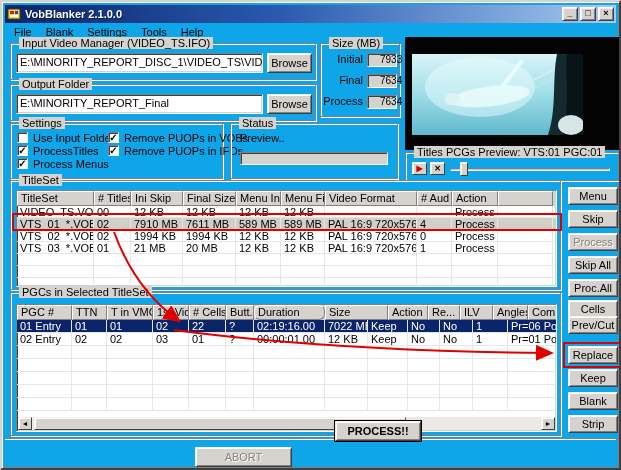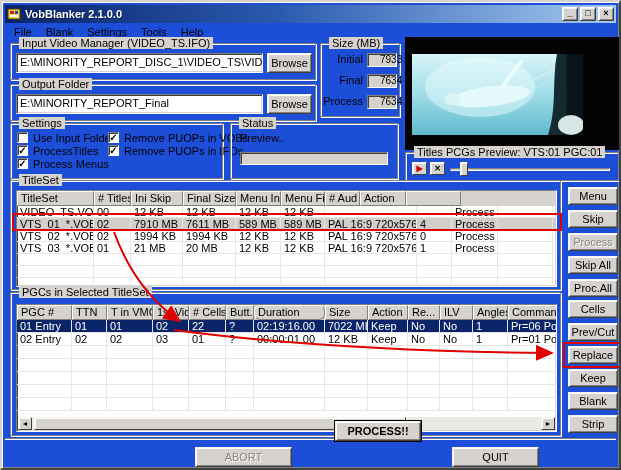--- a/index.html
+++ b/index.html
@@ -1,18 +1,18 @@
 <!DOCTYPE html>
 <html><head>
 <meta charset="utf-8">
 <style>
   * { box-sizing: border-box; margin: 0; padding: 0; }
   html,body { background:#3a6ea5; font-family:"Liberation Sans", sans-serif; }
   .window {
-    position:relative; width:621px; height:470px; background:#1d4ed8;
+    position:relative; width:621px; height:470px; background:#0ea5e9;
     border:2px solid; border-color:#d6d3ce #404040 #404040 #d6d3ce;
     box-shadow: inset 1px 1px 0 #fff, inset -1px -1px 0 #808080;
     font-size:11px; color:#000; overflow:hidden;
   }
   
   .titlebar{position:absolute;left:3px;top:3px;right:3px;height:18px;
     background:linear-gradient(90deg,#0a246a 0%,#2a5ab0 45%,#a6caf0 100%);
     display:flex;align-items:center;padding:0 2px;}
   .titlebar .title{color:#fff;font-weight:bold;font-size:11px;margin-left:4px;flex:1;
     text-shadow:1px 1px 0 rgba(0,0,0,.4);white-space:nowrap;}
@@ -201,20 +201,21 @@
   <div class="group" style="left:8px;top:178px;width:551px;height:110px;">
     <span class="legend">TitleSet</span>
     <div class="table t-titleset" style="left:5px;top:9px;width:541px;height:97px;">
         <div class="thead">
           <div class="th" style="width: 77px;">TitleSet</div>
           <div class="th" style="width: 37px;"># Titles</div>
           <div class="th" style="width: 52px;">Ini Skip</div>
           <div class="th" style="width: 53px;">Final Size</div>
           <div class="th" style="width: 45px;">Menu Ini</div>
           <div class="th" style="width: 44px;">Menu Fi...</div>
+          <div class="th" style="width: 92px;">Video Format</div>
           <div class="th" style="width: 35px;"># Aud</div>
           <div class="th" style="width: 46px;">Action</div>
           <div class="th" style="width: 55px;"></div>
         </div>
         <div class="tr" style="height: 12px;">
           <div class="td" style="width: 77px;">VIDEO_TS.VOB</div>
           <div class="td" style="width: 37px;">00</div>
           <div class="td" style="width: 52px;">12 KB</div>
           <div class="td" style="width: 53px;">12 KB</div>
           <div class="td" style="width: 45px;">12 KB</div>
@@ -309,21 +310,21 @@
     <span class="legend">PGCs in Selected TitleSet</span>
     <div class="table t-pgcs" style="left:5px;top:11px;width:541px;height:128px;">
         <div class="thead">
           <div class="th" style="width: 55px;">PGC #</div>
           <div class="th" style="width: 35px;">TTN</div>
           <div class="th" style="width: 46px;">T in VMG</div>
           <div class="th" style="width: 36px;">1st Vid</div>
           <div class="th" style="width: 37px;"># Cells</div>
           <div class="th" style="width: 28px;">Butt...</div>
           <div class="th" style="width: 71px; border-radius: 6px;">Duration</div>
-          <div class="th" style="width: 43px;">Size</div>
+          <div class="th" style="width: 63px;">Size</div>
           <div class="th" style="width: 40px;">Action</div>
           <div class="th" style="width: 32px;">Re...</div>
           <div class="th" style="width: 33px;">ILV</div>
           <div class="th" style="width: 35px;">Angles</div>
           <div class="th" style="width: 57px;">Commands</div>
         </div>
       <div class="tr selected" style="height: 13px;">
           <div class="td" style="width: 55px;">01 Entry</div>
           <div class="td" style="width: 35px;">01</div>
           <div class="td" style="width: 46px;">01</div>
@@ -431,30 +432,29 @@
         <div class="hscroll">
         <div class="sbtn">◄</div>
         <div class="sthumb"></div>
         <div class="strack"></div>
         <div class="sbtn">►</div>
       </div>
     </div>
   </div>
 
   <div class="btn" style="left:566px;top:298px;width:50px;height:18px;">Cells</div>
-  <div class="btn" style="left:566px;top:321px;width:50px;height:18px;">Prev/Cut</div>
+  <div class="btn" style="left:566px;top:314px;width:50px;height:18px;">Prev/Cut</div>
   <div class="btn" style="left:566px;top:344px;width:50px;height:18px;">Replace</div>
   <div class="btn" style="left:566px;top:367px;width:50px;height:18px;">Keep</div>
   <div class="btn" style="left:566px;top:390px;width:50px;height:18px;">Blank</div>
   <div class="btn" style="left:566px;top:413px;width:50px;height:18px;">Strip</div>
 
   <div class="separator"></div>
   <div class="btn disabled" style="left:193px;top:445px;width:97px;height:20px;">ABORT</div>
   <div class="btn default" style="left:333px;top:419px;width:86px;height:20px;font-weight:bold;">PROCESS!!</div>
-  <div class="btn" style="left:450px;top:445px;width:87px;height:20px;">QUIT</div>
 
   <svg class="overlay" width="621" height="470">
     <defs>
       <marker id="ah" markerWidth="9" markerHeight="8" refX="7" refY="4" orient="auto">
         <path d="M0,0 L9,4 L0,8 Z" fill="#e00000"></path>
       </marker>
     </defs>
     <rect x="11" y="212" width="548" height="16" fill="none" stroke="#e00000" stroke-width="2"></rect>
     <rect x="562" y="341" width="58" height="24" fill="none" stroke="#e00000" stroke-width="2"></rect>
     <path d="M112,230 C126,268 148,298 176,318" fill="none" stroke="#e00000" stroke-width="2" marker-end="url(#ah)"></path>

